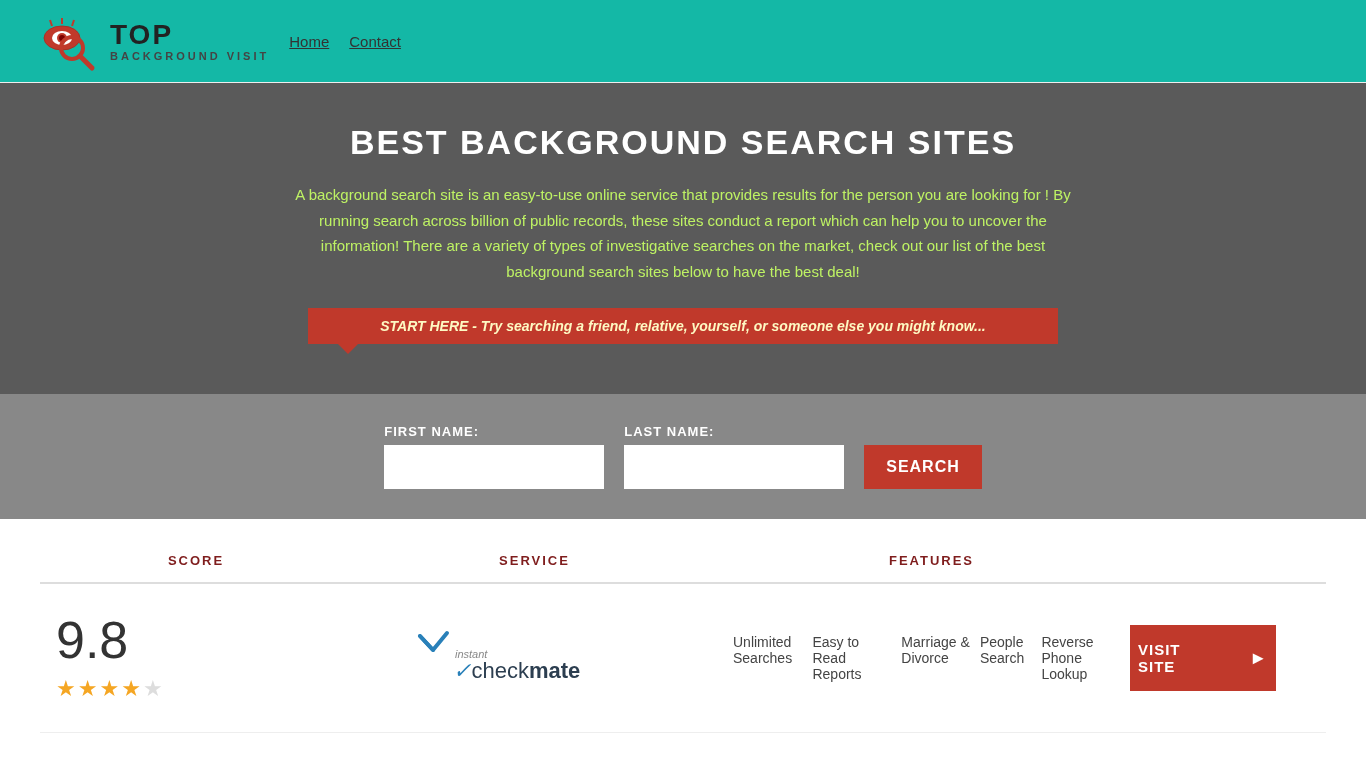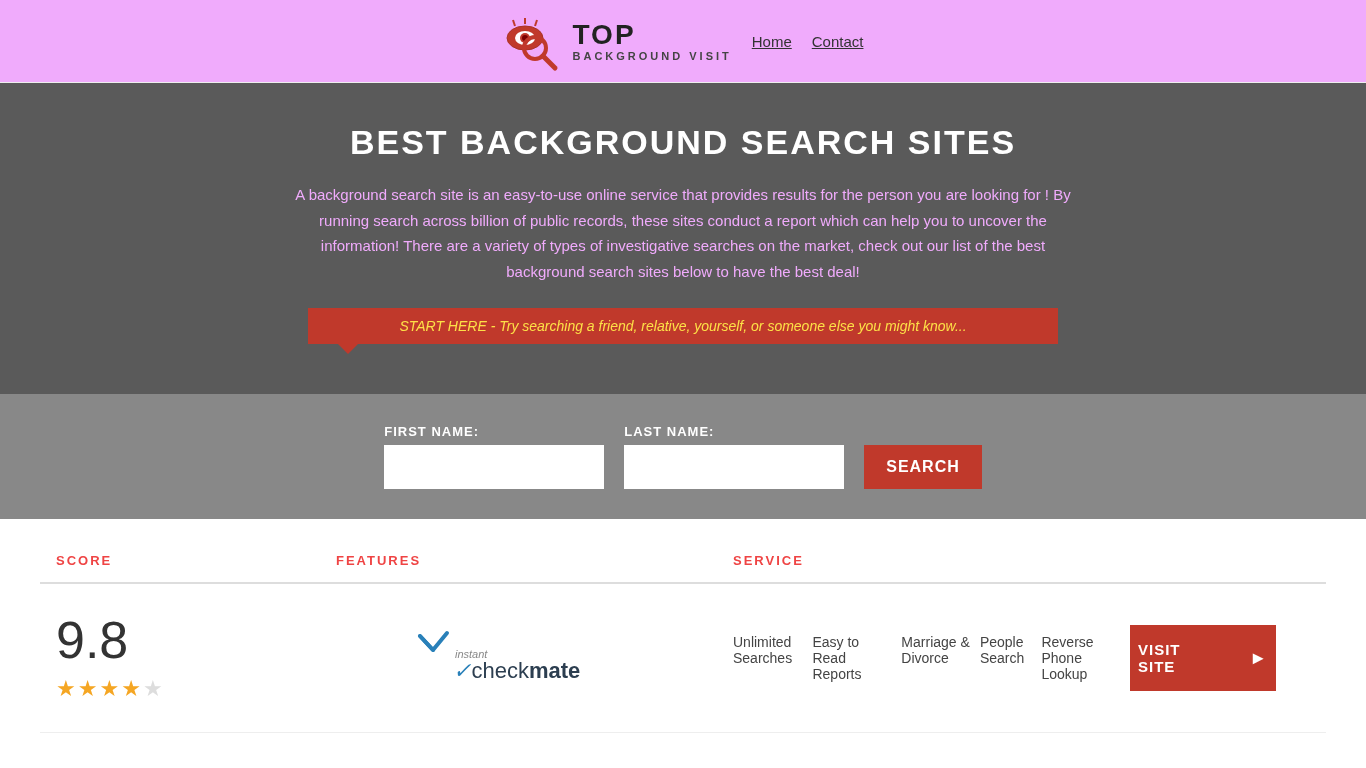--- a/index.html
+++ b/index.html
@@ -2,24 +2,24 @@
 <html><head>
   <meta charset="utf-8">
   <style>
     * { margin: 0; padding: 0; box-sizing: border-box; }
     body { font-family: Arial, sans-serif; background: #fff; color: #333; }
 
     
     .header {
       display: flex;
       align-items: center;
-      justify-content: center;
+      justify-content: flex-start;
       padding: 10px 40px;
       border-bottom: 1px solid #eee;
-      background: #f0abfc;
+      background: #14b8a6;
     }
     .logo-container {
       display: flex;
       align-items: center;
       gap: 8px;
     }
     .logo-text {
       display: flex;
       flex-direction: column;
       line-height: 1.1;
@@ -59,33 +59,34 @@
       font-weight: 900;
       letter-spacing: 2px;
       margin-bottom: 20px;
       color: #fff;
     }
     .hero p {
       font-size: 15px;
       max-width: 800px;
       margin: 0 auto 24px;
       line-height: 1.7;
-      color: #f0abfc;
+      color: #bef264;
     }
 
     
     .search-banner {
       background: #c0392b;
-      color: #fde047;
+      color: #fef9c3;
       padding: 10px 28px;
       max-width: 750px;
       margin: 0 auto 0;
       position: relative;
       font-size: 14px;
       font-style: italic;
+      font-weight: bold;
     }
     .search-banner::after {
       content: '';
       position: absolute;
       bottom: -10px;
       left: 30px;
       width: 0;
       height: 0;
       border-left: 10px solid transparent;
       border-right: 10px solid transparent;
@@ -144,23 +145,24 @@
     .table-header {
       display: grid;
       grid-template-columns: 280px 1fr 1fr 180px;
       padding: 14px 16px;
       border-bottom: 2px solid #ddd;
       margin-top: 20px;
     }
     .table-header-cell {
       font-size: 13px;
       font-weight: 700;
-      color: #ef4444;
+      color: #7f1d1d;
       letter-spacing: 2px;
       text-transform: uppercase;
+      text-align: center;
     }
 
     
     .result-row {
       display: grid;
       grid-template-columns: 280px 1fr 1fr 180px;
       align-items: center;
       padding: 30px 16px;
       border-bottom: 1px solid #eee;
     }
@@ -279,22 +281,22 @@
       <label>LAST NAME:</label>
       <input type="text" style="">
     </div>
     <button class="search-btn">SEARCH</button>
   </div>
 </div>
 
 <div class="table-section">
   <div class="table-header">
     <div class="table-header-cell">SCORE</div>
+    <div class="table-header-cell">SERVICE</div>
     <div class="table-header-cell">FEATURES</div>
-    <div class="table-header-cell">SERVICE</div>
     <div class="table-header-cell"></div>
   </div>
 
   <div class="result-row">
     <div class="score-col">
       <span class="score-number">9.8</span>
       <span class="stars">★★★★<span style="color:#ddd;">★</span></span>
     </div>
     <div class="service-logo">
       <div class="checkmate-logo">

